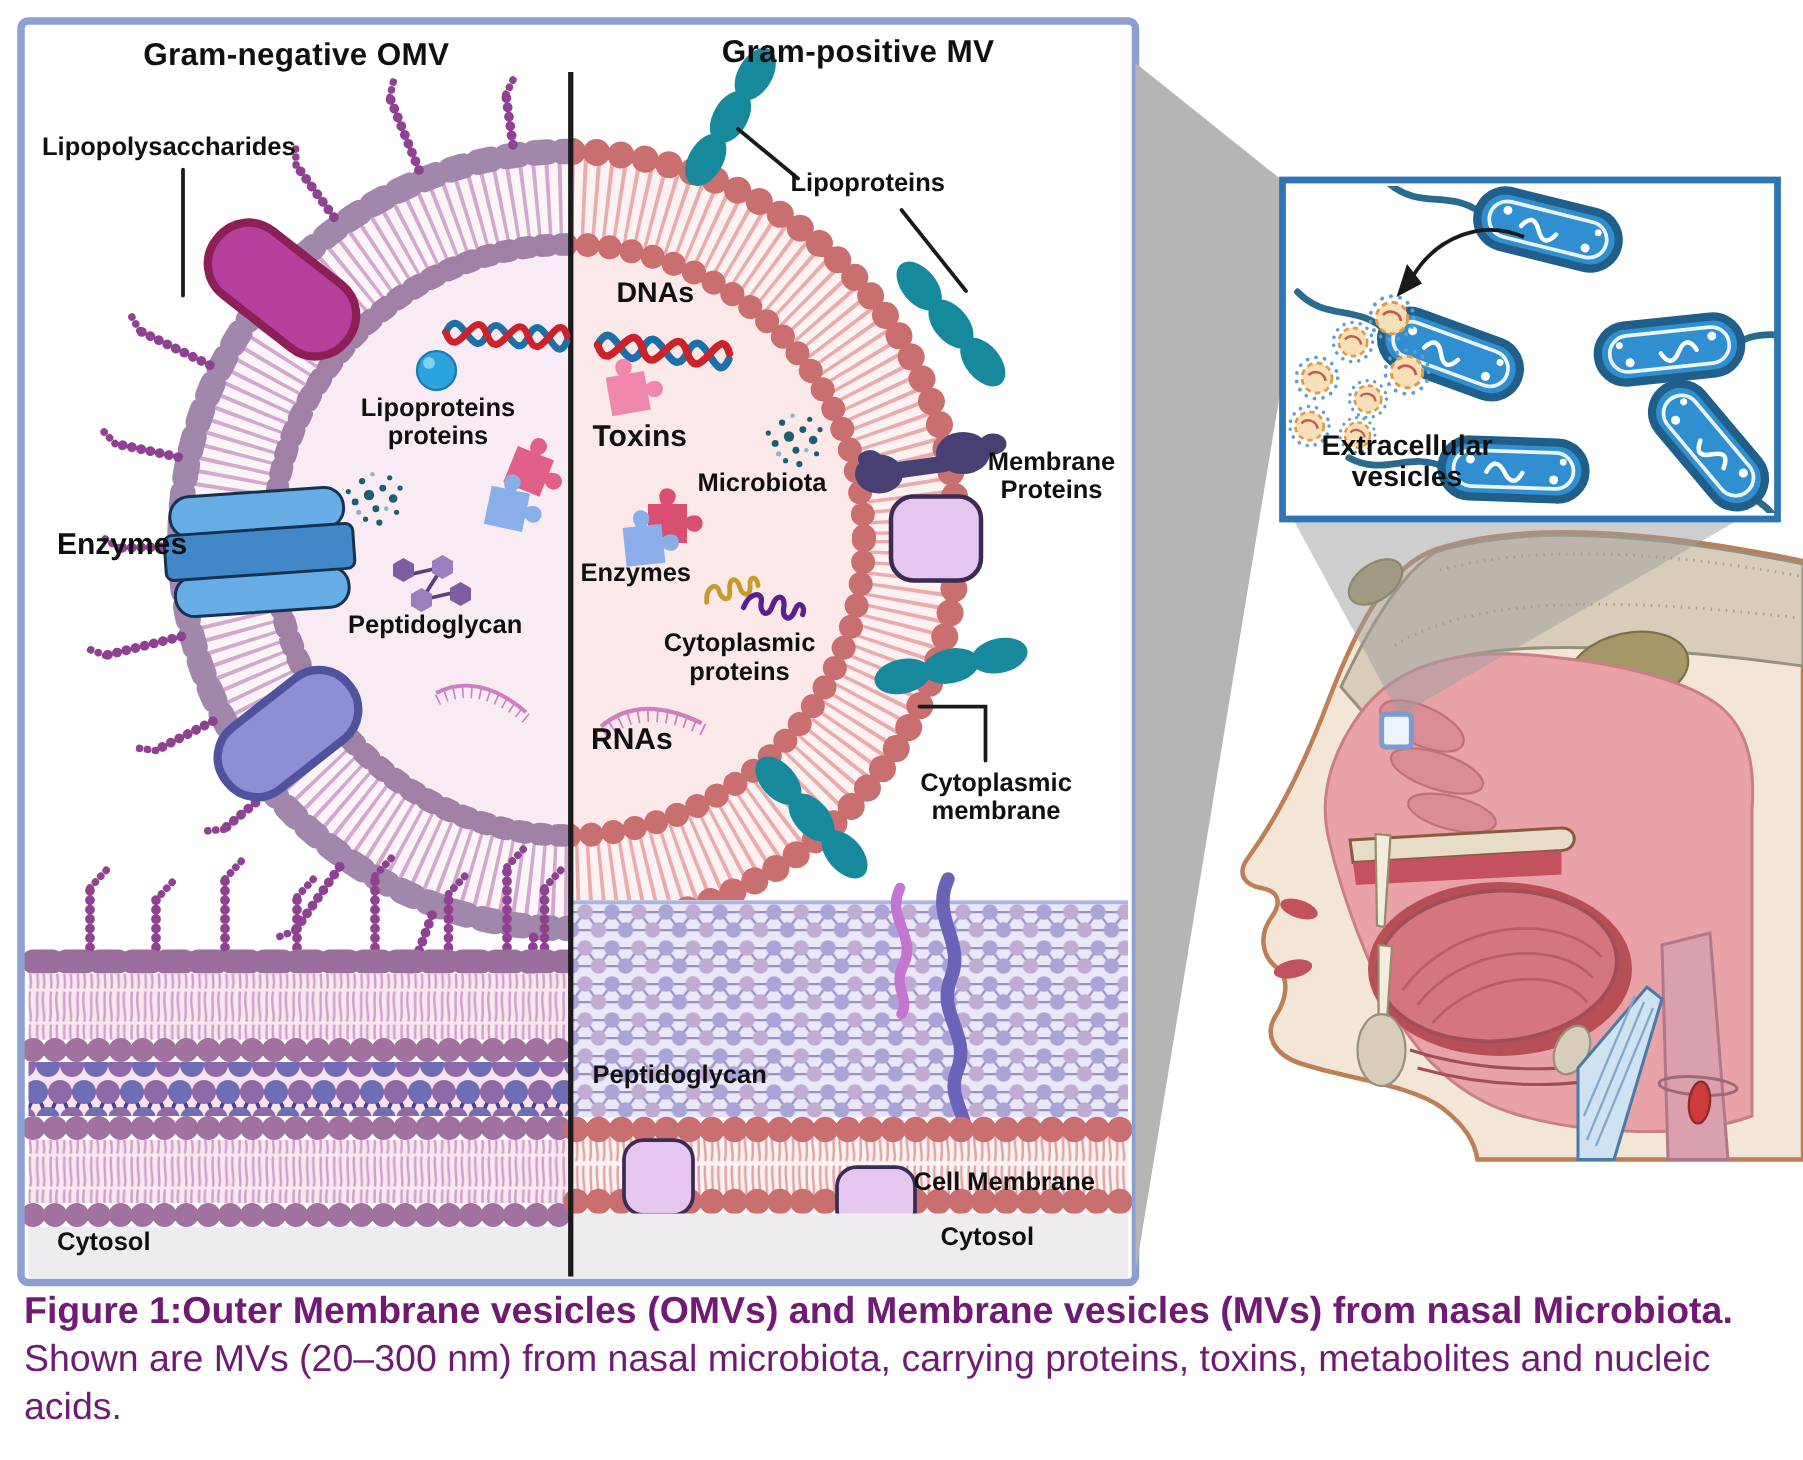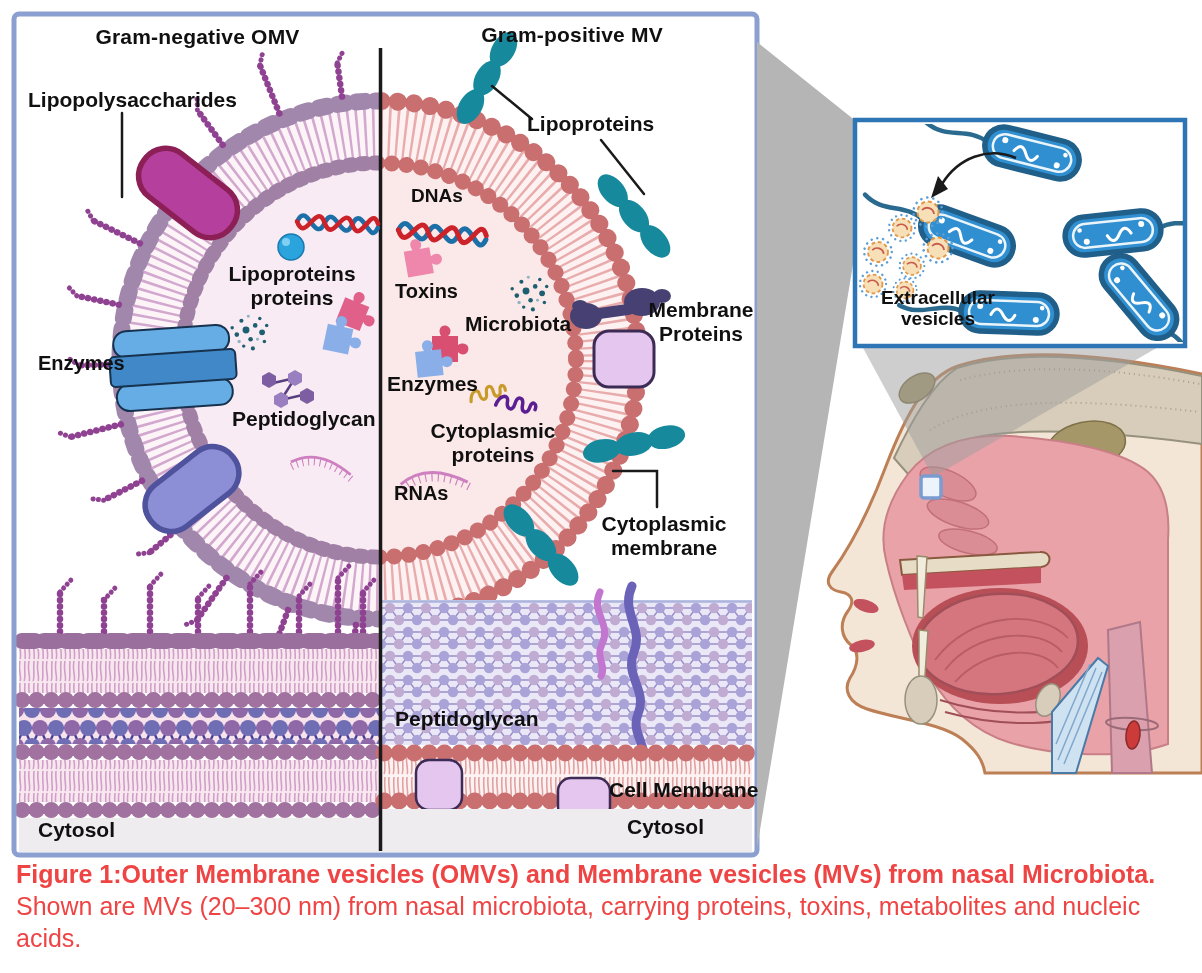--- a/index.html
+++ b/index.html
@@ -1,26 +1,26 @@
 <!DOCTYPE html>
 <html><head>
 <meta charset="utf-8">
 <style>
   html,body{margin:0;padding:0;background:#ffffff;}
   body{width:1202px;height:973px;position:relative;overflow:hidden;
        font-family:"Liberation Sans",sans-serif;}
   #art{position:absolute;left:0;top:0;z-index:1;}
-  .lbl{position:absolute;z-index:3;font-weight:700;font-size:21px;color:#101010;
+  .lbl{position:absolute;z-index:3;font-weight:700;font-size:17px;color:#101010;
        text-align:center;line-height:1.12;letter-spacing:0;}
   .la{text-align:left;}
   .sz19{font-size:19px;}
   .sz20{font-size:20px;}
   .hdr{font-size:21px;letter-spacing:.2px;}
   #caption{position:absolute;left:16px;top:858px;width:1180px;z-index:3;
-           font-size:25px;line-height:1.28;color:#ef4444;}
+           font-size:25px;line-height:1.28;color:#701a75;}
   #caption b{font-weight:700;}
 </style>
 </head>
 <body>
 
 <svg id="art" width="1202" height="973" viewBox="0 0 1202 973" xmlns="http://www.w3.org/2000/svg" xmlns:xlink="http://www.w3.org/1999/xlink">
   <defs>
     <clipPath id="clipL">
         <rect x="17" y="38" width="363.5" height="816"></rect>
       </clipPath>

